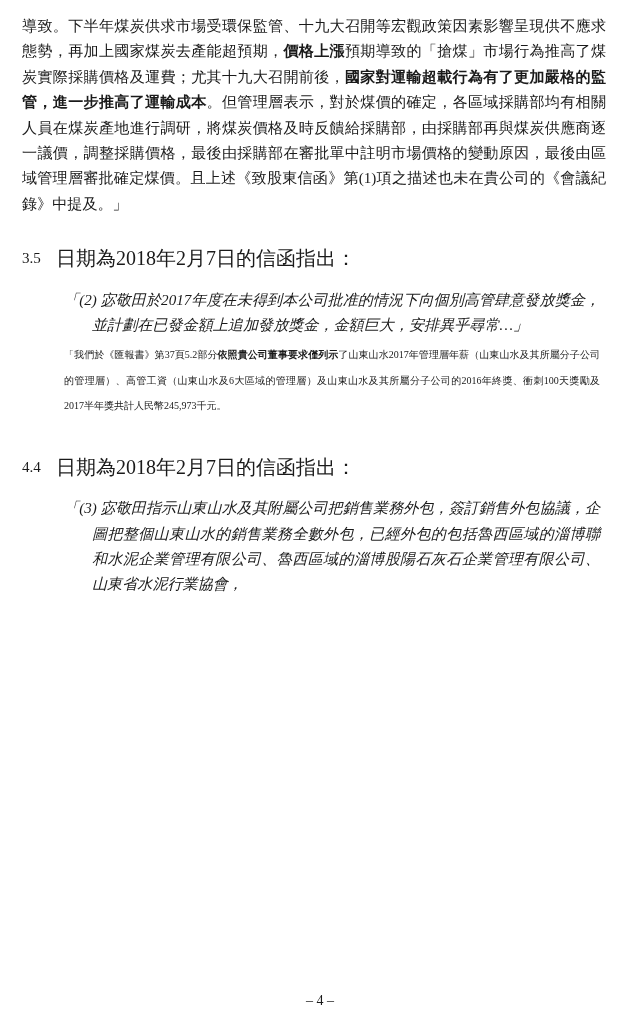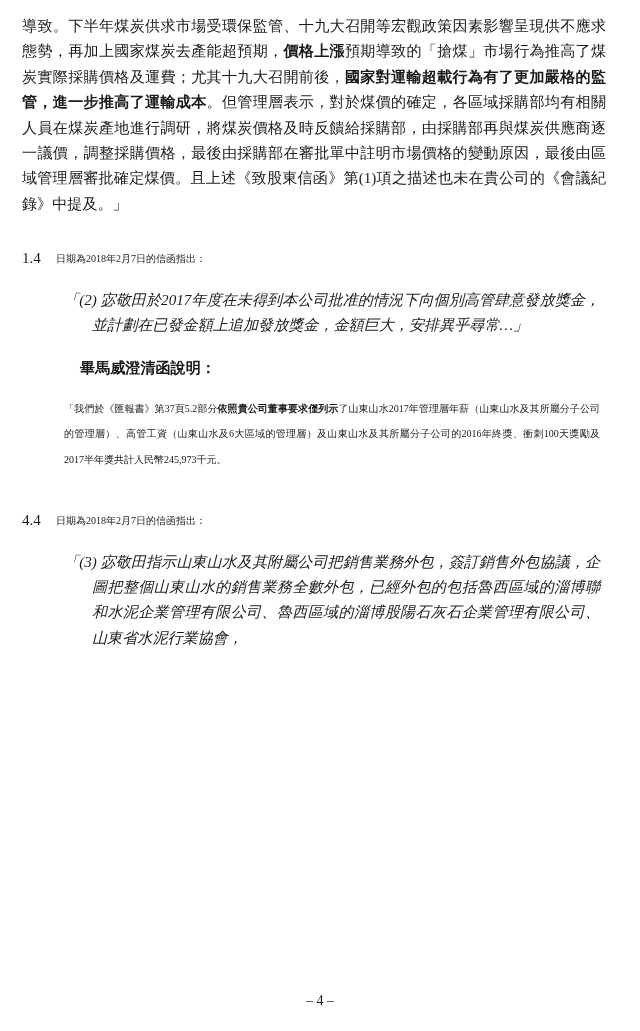--- a/index.html
+++ b/index.html
@@ -36,21 +36,21 @@
     margin: 0 0 6px 0;
   }
   .numbered .num {
     width: 34px;
     flex: 0 0 34px;
     font-size: 15.1px;
     line-height: 25.4px;
   }
   .numbered .txt {
     flex: 1 1 auto;
-    font-size: 10px;
+    font-size: 20px;
     line-height: 25.4px;
   }
   .quote-block {
     margin: 0 0 4px 0;
     padding-left: 42px;
     padding-right: 6px;
     font-size: 15.1px;
     line-height: 25.4px;
     text-align: justify;
     text-justify: inter-ideograph;
@@ -98,31 +98,30 @@
 </head>
 <body>
 
 <div class="page">
 
   <p class="para-cont">導致。下半年煤炭供求市場受環保監管、十九大召開等宏觀政策因素影響呈現供不應求態勢，再加上國家煤炭去產能超預期，<b>價格上漲</b>預期導致的「搶煤」市場行為推高了煤炭實際採購價格及運費；尤其十九大召開前後，<b>國家對運輸超載行為有了更加嚴格的監管，進一步推高了運輸成本</b>。但管理層表示，對於煤價的確定，各區域採購部均有相關人員在煤炭產地進行調研，將煤炭價格及時反饋給採購部，由採購部再與煤炭供應商逐一議價，調整採購價格，最後由採購部在審批單中註明市場價格的變動原因，最後由區域管理層審批確定煤價。且上述《致股東信函》第(1)項之描述也未在貴公司的《會議紀錄》中提及。」</p>
 
   <div class="spacer-md"></div>
 
   <div class="numbered">
-    <div class="num">1.4</div>
+    <div class="num">3.5</div>
     <div class="txt">日期為2018年2月7日的信函指出：</div>
   </div>
 
   <div class="spacer-sm"></div>
 
   <div class="quote-block sub">
     <span class="hang">「(2) 宓敬田於2017年度在未得到本公司批准的情況下向個別高管肆意發放獎金，並計劃在已發金額上追加發放獎金，金額巨大，安排異乎尋常…」</span>
   </div>
 
-  <div class="heading-sub">畢馬威澄清函說明：</div>
 
   <div class="plain-quote">
     <span class="hang">「我們於《匯報書》第37頁5.2部分<b>依照貴公司董事要求僅列示</b>了山東山水2017年管理層年薪（山東山水及其所屬分子公司的管理層）、高管工資（山東山水及6大區域的管理層）及山東山水及其所屬分子公司的2016年終獎、衝刺100天獎勵及2017半年獎共計人民幣245,973千元。</span>
   </div>
 
   <div class="spacer-sm"></div>
 
 
   <div class="spacer-lg"></div>
 

